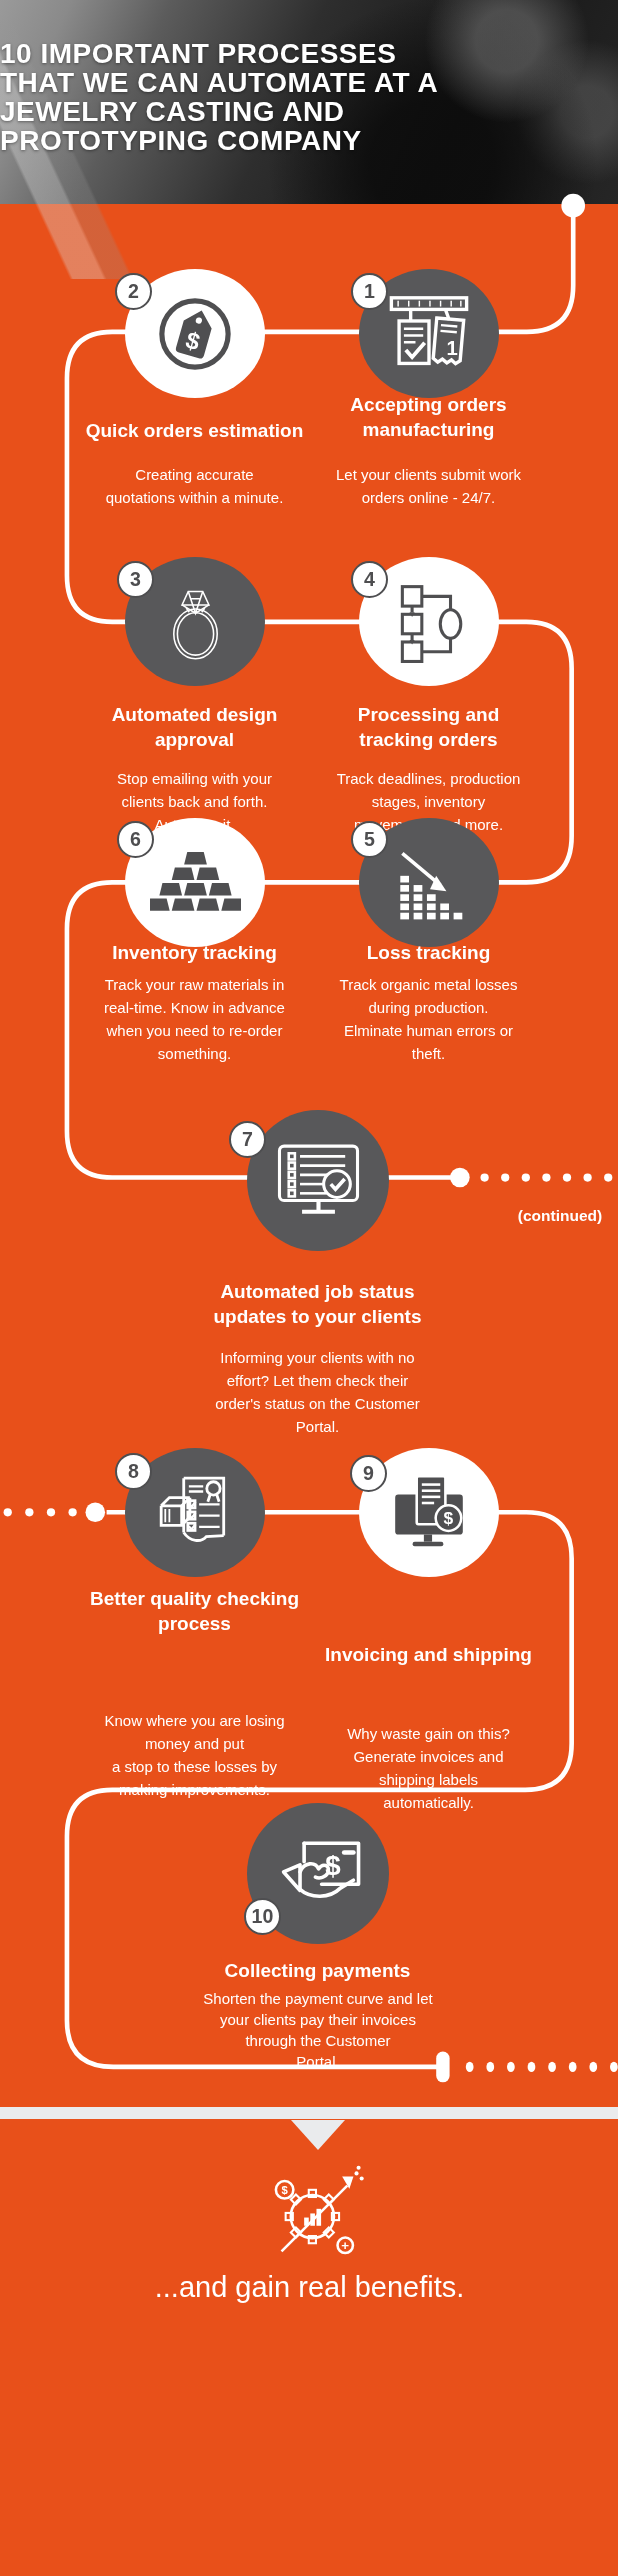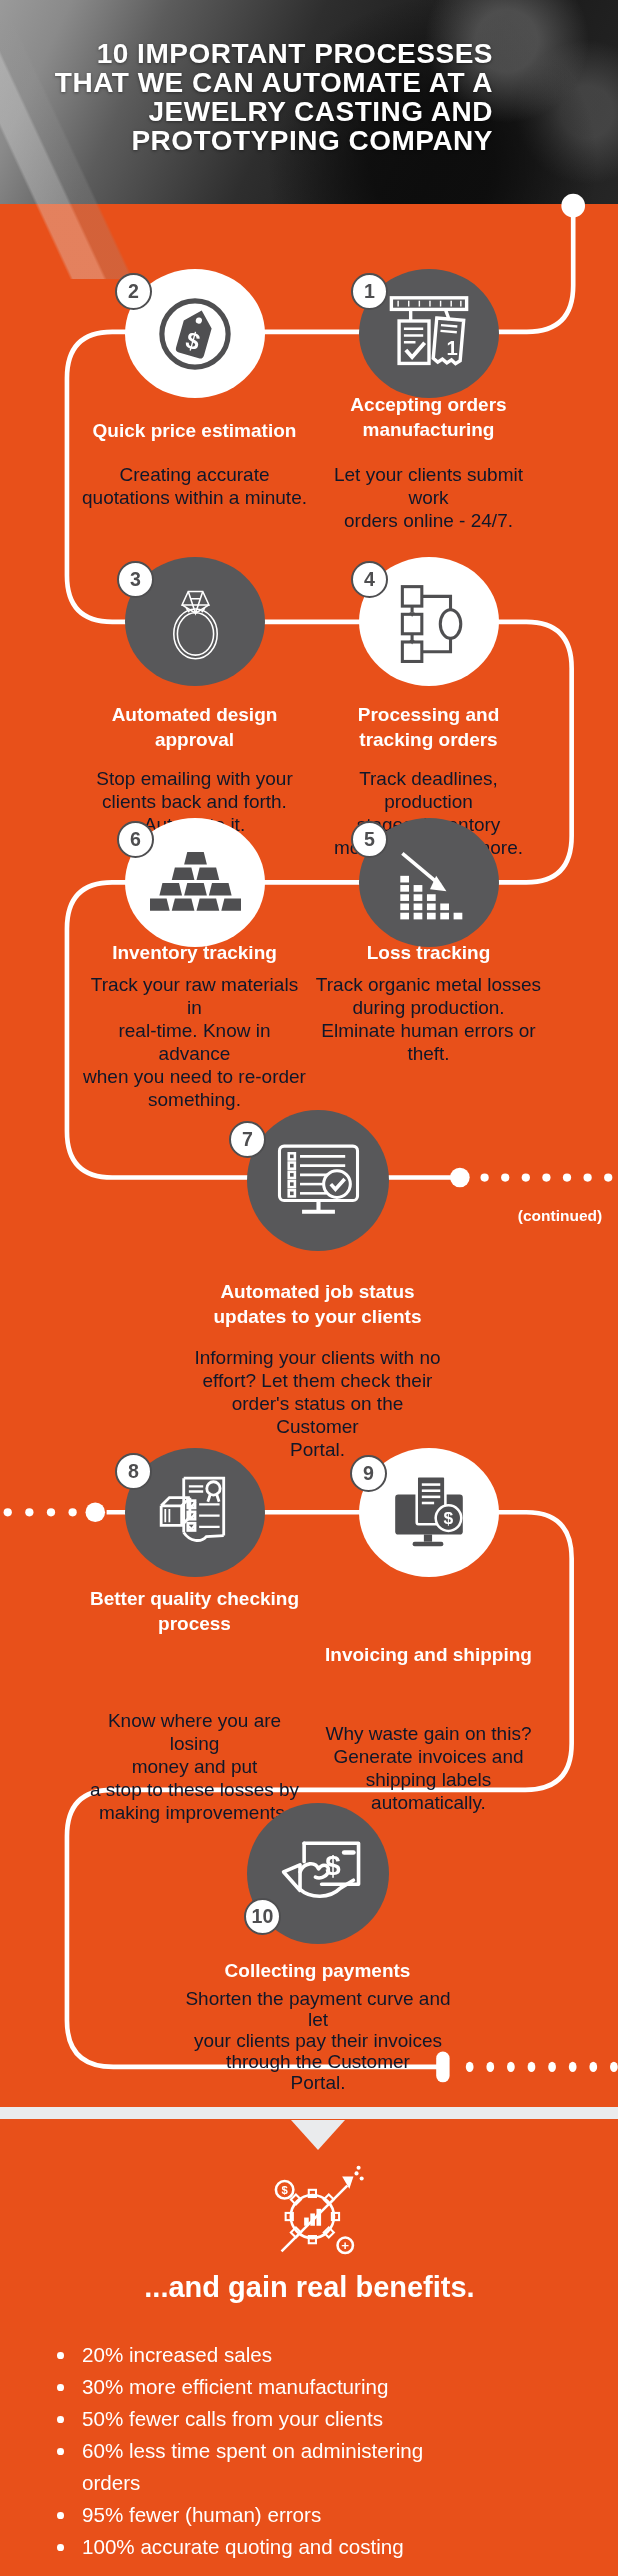--- a/index.html
+++ b/index.html
@@ -8,45 +8,45 @@
   
   .header{position:absolute;left:0;top:0;width:618px;height:204px;
     background:
       radial-gradient(circle at 82% 20%, rgba(120,120,120,.55) 0 31px, rgba(120,120,120,0) 82px),
       radial-gradient(circle at 70% 80%, rgba(10,10,10,.8) 0 62px, rgba(10,10,10,0) 165px),
       radial-gradient(circle at 95% 55%, rgba(100,100,100,.5) 0 26px, rgba(100,100,100,0) 72px),
       linear-gradient(115deg, #9a9a9a 0%, #8a8a8a 10%, #5c5c5c 24%, #2e2e2e 46%, #191919 72%, #262626 100%);
   }
   .header:before{content:"";position:absolute;left:-31px;top:20.6px;width:216px;height:258px;
       background:linear-gradient(65deg, transparent 30%, rgba(220,220,220,.35) 31% 40%, rgba(150,150,150,.25) 41% 48%, transparent 49%);}
-  .header-title{position:absolute;left:0;top:39px;width:493px;text-align:right;color:#fff;
+  .header-title{position:absolute;left:0;top:39px;width:493px;text-align:left;color:#fff;
       font-weight:bold;font-size:28px;line-height:29px;letter-spacing:0.5px;white-space:pre-line;
       text-shadow:0 1px 3.1px rgba(0,0,0,.45);}
   
   .wire{position:absolute;left:0;top:0;z-index:2;}
   
   .blob{position:absolute;border-radius:50%;display:flex;align-items:center;justify-content:center;z-index:3;}
   .blob.dark{background:#58585A;}
   .blob.light{background:#FFFFFF;}
   .badge{position:absolute;width:33px;height:33px;border-radius:50%;background:#fff;
       border:2.1px solid #4E4E50;color:#4E4E50;font-weight:bold;font-size:19.6px;
       display:flex;align-items:center;justify-content:center;z-index:4;}
   .ititle{position:absolute;color:#fff;font-weight:bold;font-size:19px;line-height:25px;
       text-align:center;white-space:pre-line;z-index:3;}
-  .idesc{position:absolute;color:#0f172a;font-size:19px;line-height:23px;
+  .idesc{position:absolute;color:#ffffff;font-size:15px;line-height:23px;
       text-align:center;white-space:pre-line;z-index:3;}
   .continued{position:absolute;left:480px;top:1207px;width:160px;text-align:center;
       color:#fff;font-weight:bold;font-size:15.5px;z-index:3;}
   
   .band{position:absolute;left:0;top:2107px;width:618px;height:12.4px;background:#EAEBED;z-index:3;}
   .band-notch{position:absolute;left:291px;top:2120px;width:0;height:0;z-index:3;
       border-left:27px solid transparent;border-right:27px solid transparent;border-top:30px solid #EAEBED;}
   .benefit-icon{position:absolute;left:261px;top:2159px;z-index:3;}
   .benefit-title{position:absolute;left:52px;top:2271px;width:515px;text-align:center;
-      color:#fff;font-weight:bold;font-size:29px;z-index:3;}
+      color:#fff;font-weight:normal;font-size:29px;z-index:3;}
   .bullets{position:absolute;left:54px;top:2339px;width:464px;margin:0;padding:0;list-style:none;z-index:3;}
   .bullets li{position:relative;padding-left:28px;max-width:397px;color:#fff;font-size:20.6px;line-height:32px;}
   .bullets li:before{content:"";position:absolute;left:3.1px;top:13px;width:6.7px;height:6.7px;border-radius:50%;background:#fff;}
   .icn{display:block;}
 </style>
 </head>
 <body>
 
 <div class="canvas">
 
@@ -152,21 +152,21 @@
         <g transform="rotate(16 85 85)">
           <path d="M57,66 L85,38 L113,66 L113,120 Q113,128 105,128 L65,128 Q57,128 57,120 Z" fill="#4F4F51"></path>
           <circle cx="85" cy="58" r="6" fill="#fff"></circle>
           <text x="85" y="115" fill="#fff" font-size="46" font-weight="bold" font-family="Liberation Sans, sans-serif" text-anchor="middle">$</text>
         </g>
       </svg>
     </div>
     <div class="badge" style="left:115px;top:273px">
         <span>2</span>
       </div>
-    <div class="ititle" style="left:76px;top:418px;width:237px">Quick price estimation</div>
+    <div class="ititle" style="left:76px;top:418px;width:237px">Quick orders estimation</div>
     <div class="idesc" style="left:81px;top:463px;width:227px">Creating accurate
 quotations within a minute.</div>
   </div>
 
   <div>
     <div class="blob dark" style="left:125px;top:557px;width:140px;height:129px">
       <svg class="icn" width="91" height="91" viewBox="0 0 176 176">
         <g fill="none" stroke="#fff" stroke-width="3">
           <ellipse cx="88" cy="112" rx="42" ry="48"></ellipse>
           <ellipse cx="88" cy="112" rx="35" ry="41"></ellipse>
@@ -415,23 +415,15 @@
           <rect x="108" y="97" width="9" height="33"></rect>
         <circle cx="186" cy="28" r="4"></circle>
           <circle cx="196" cy="38" r="4"></circle>
           <circle cx="190" cy="17" r="4"></circle>
       </g>
       <text x="46" y="68" fill="#fff" font-size="22" font-weight="bold" font-family="Liberation Sans, sans-serif" text-anchor="middle">$</text>
       <text x="164" y="177" fill="#fff" font-size="26" font-weight="bold" font-family="Liberation Sans, sans-serif" text-anchor="middle">+</text>
     </svg>
   </div>
   <div class="benefit-title">...and gain real benefits.</div>
-  <ul class="bullets">
-    <li>20% increased sales</li>
-    <li>30% more efficient manufacturing</li>
-    <li>50% fewer calls from your clients</li>
-    <li>60% less time spent on administering orders</li>
-    <li>95% fewer (human) errors</li>
-    <li>100% accurate quoting and costing</li>
-  </ul>
 
 </div>
 
 
 </body></html>

